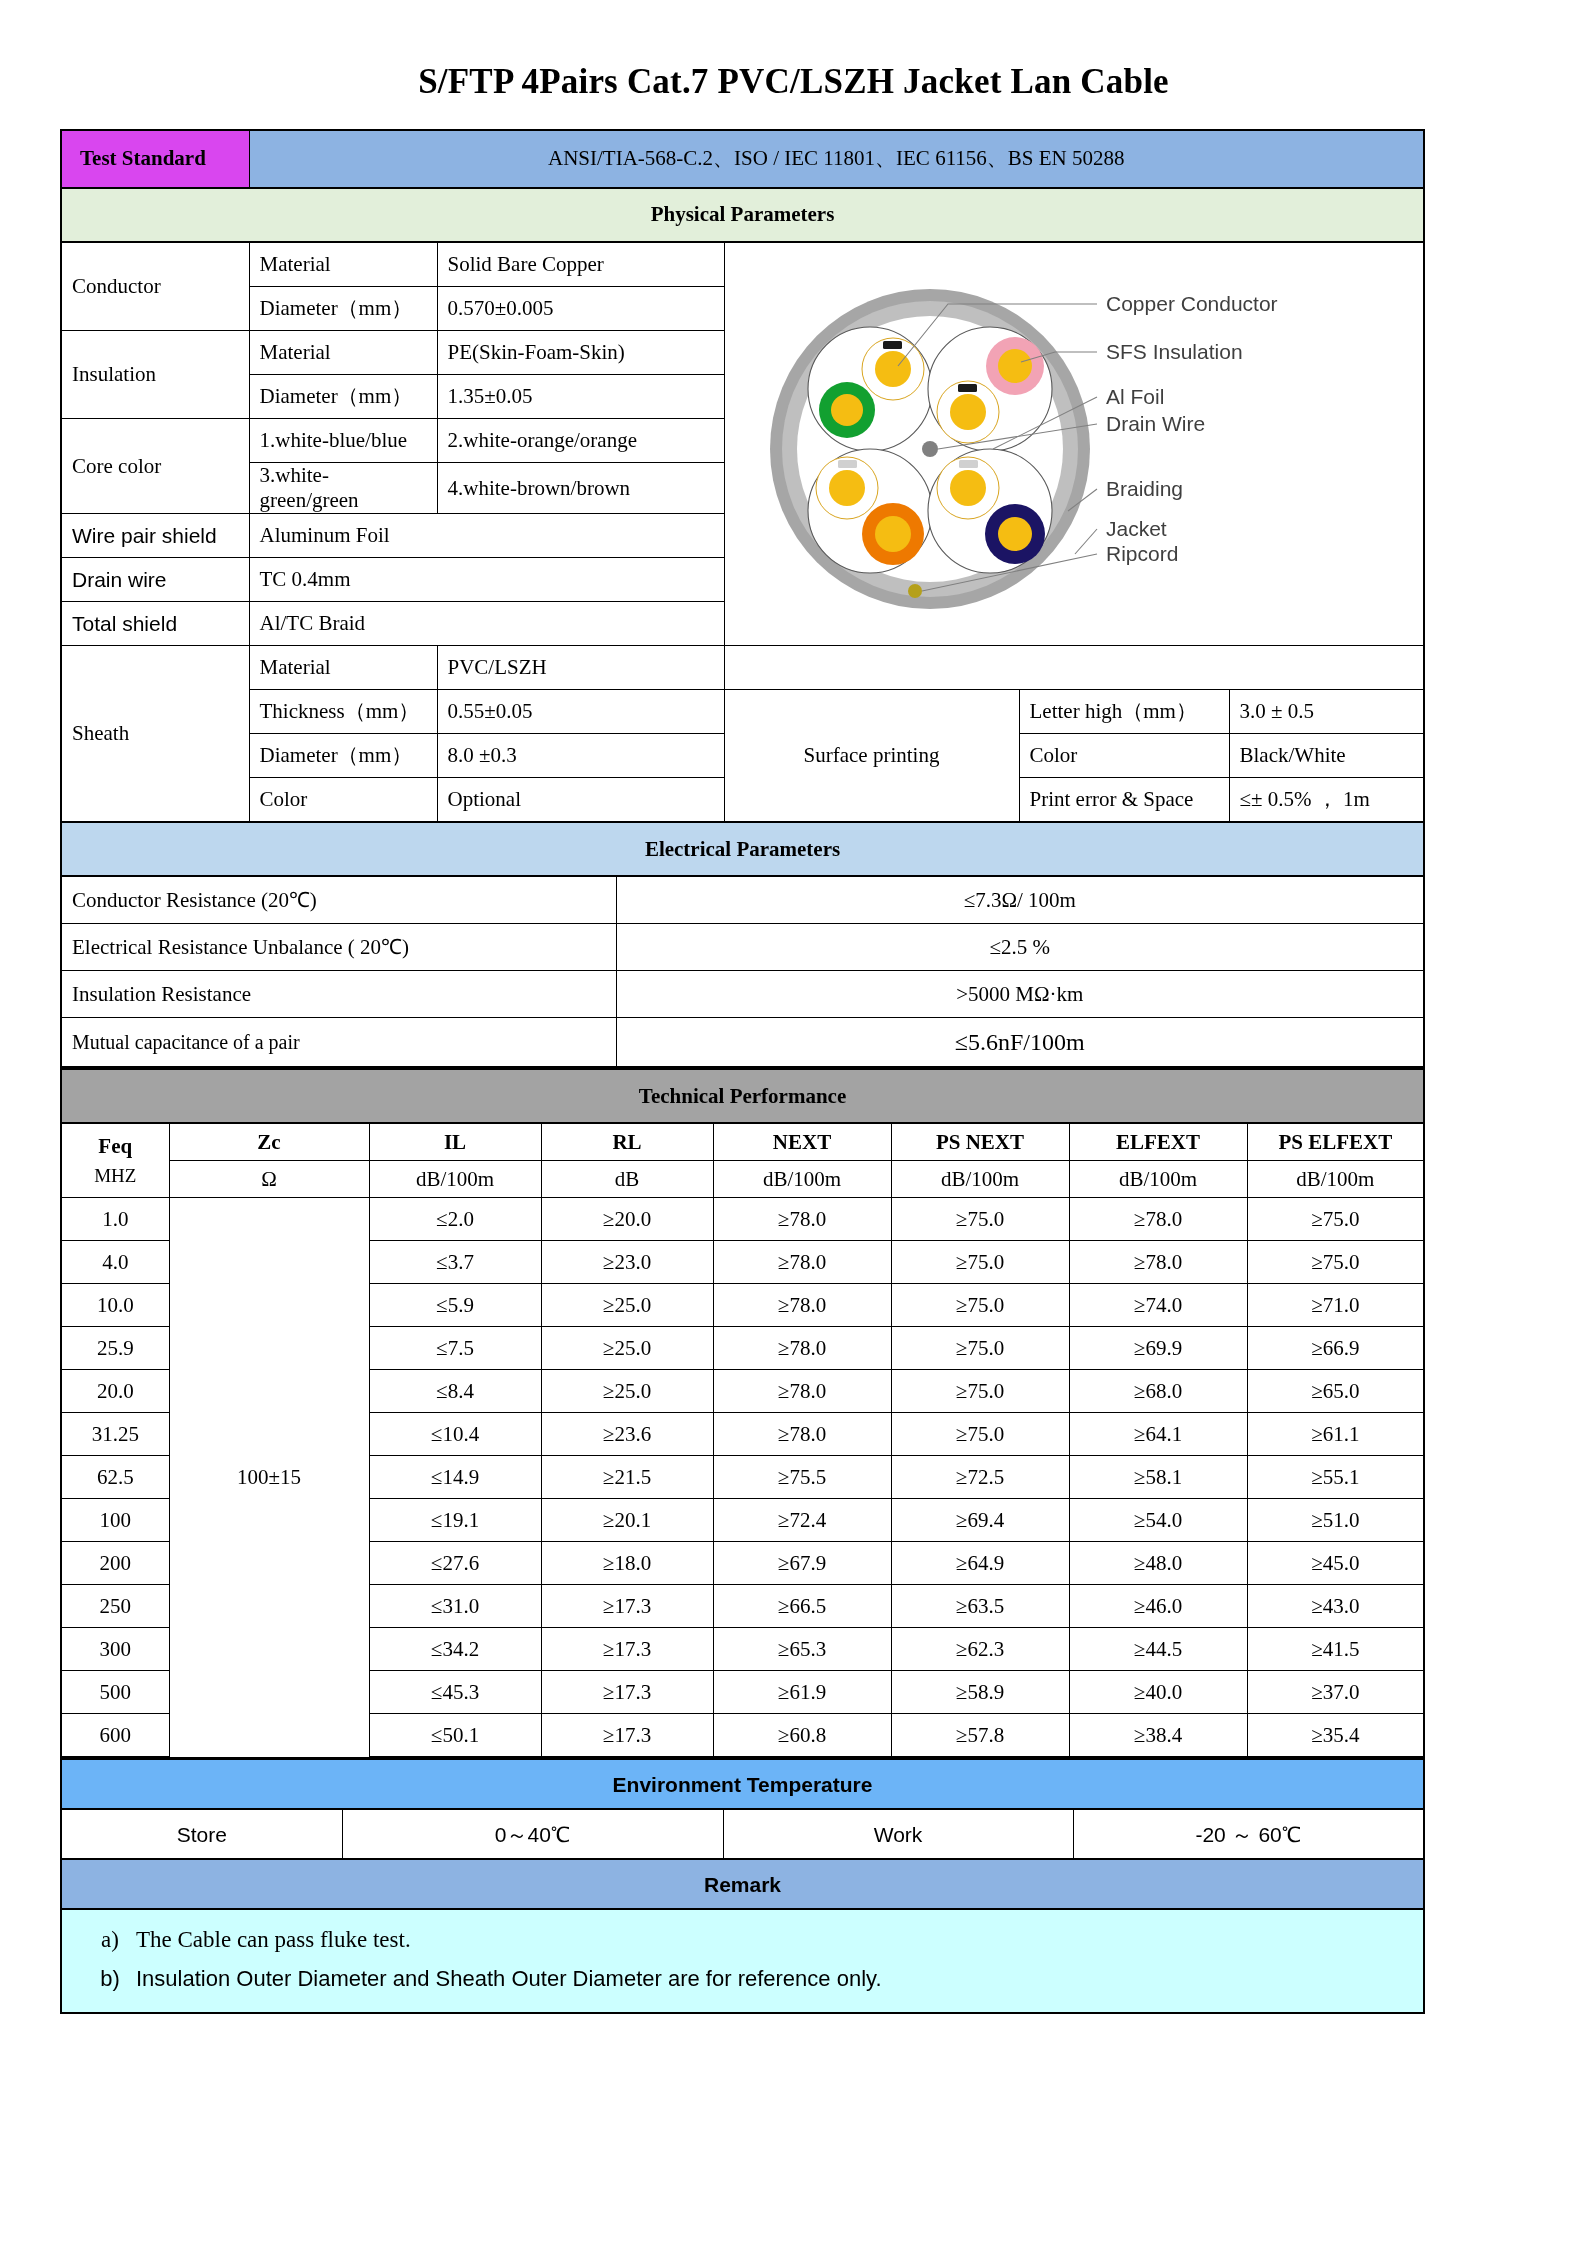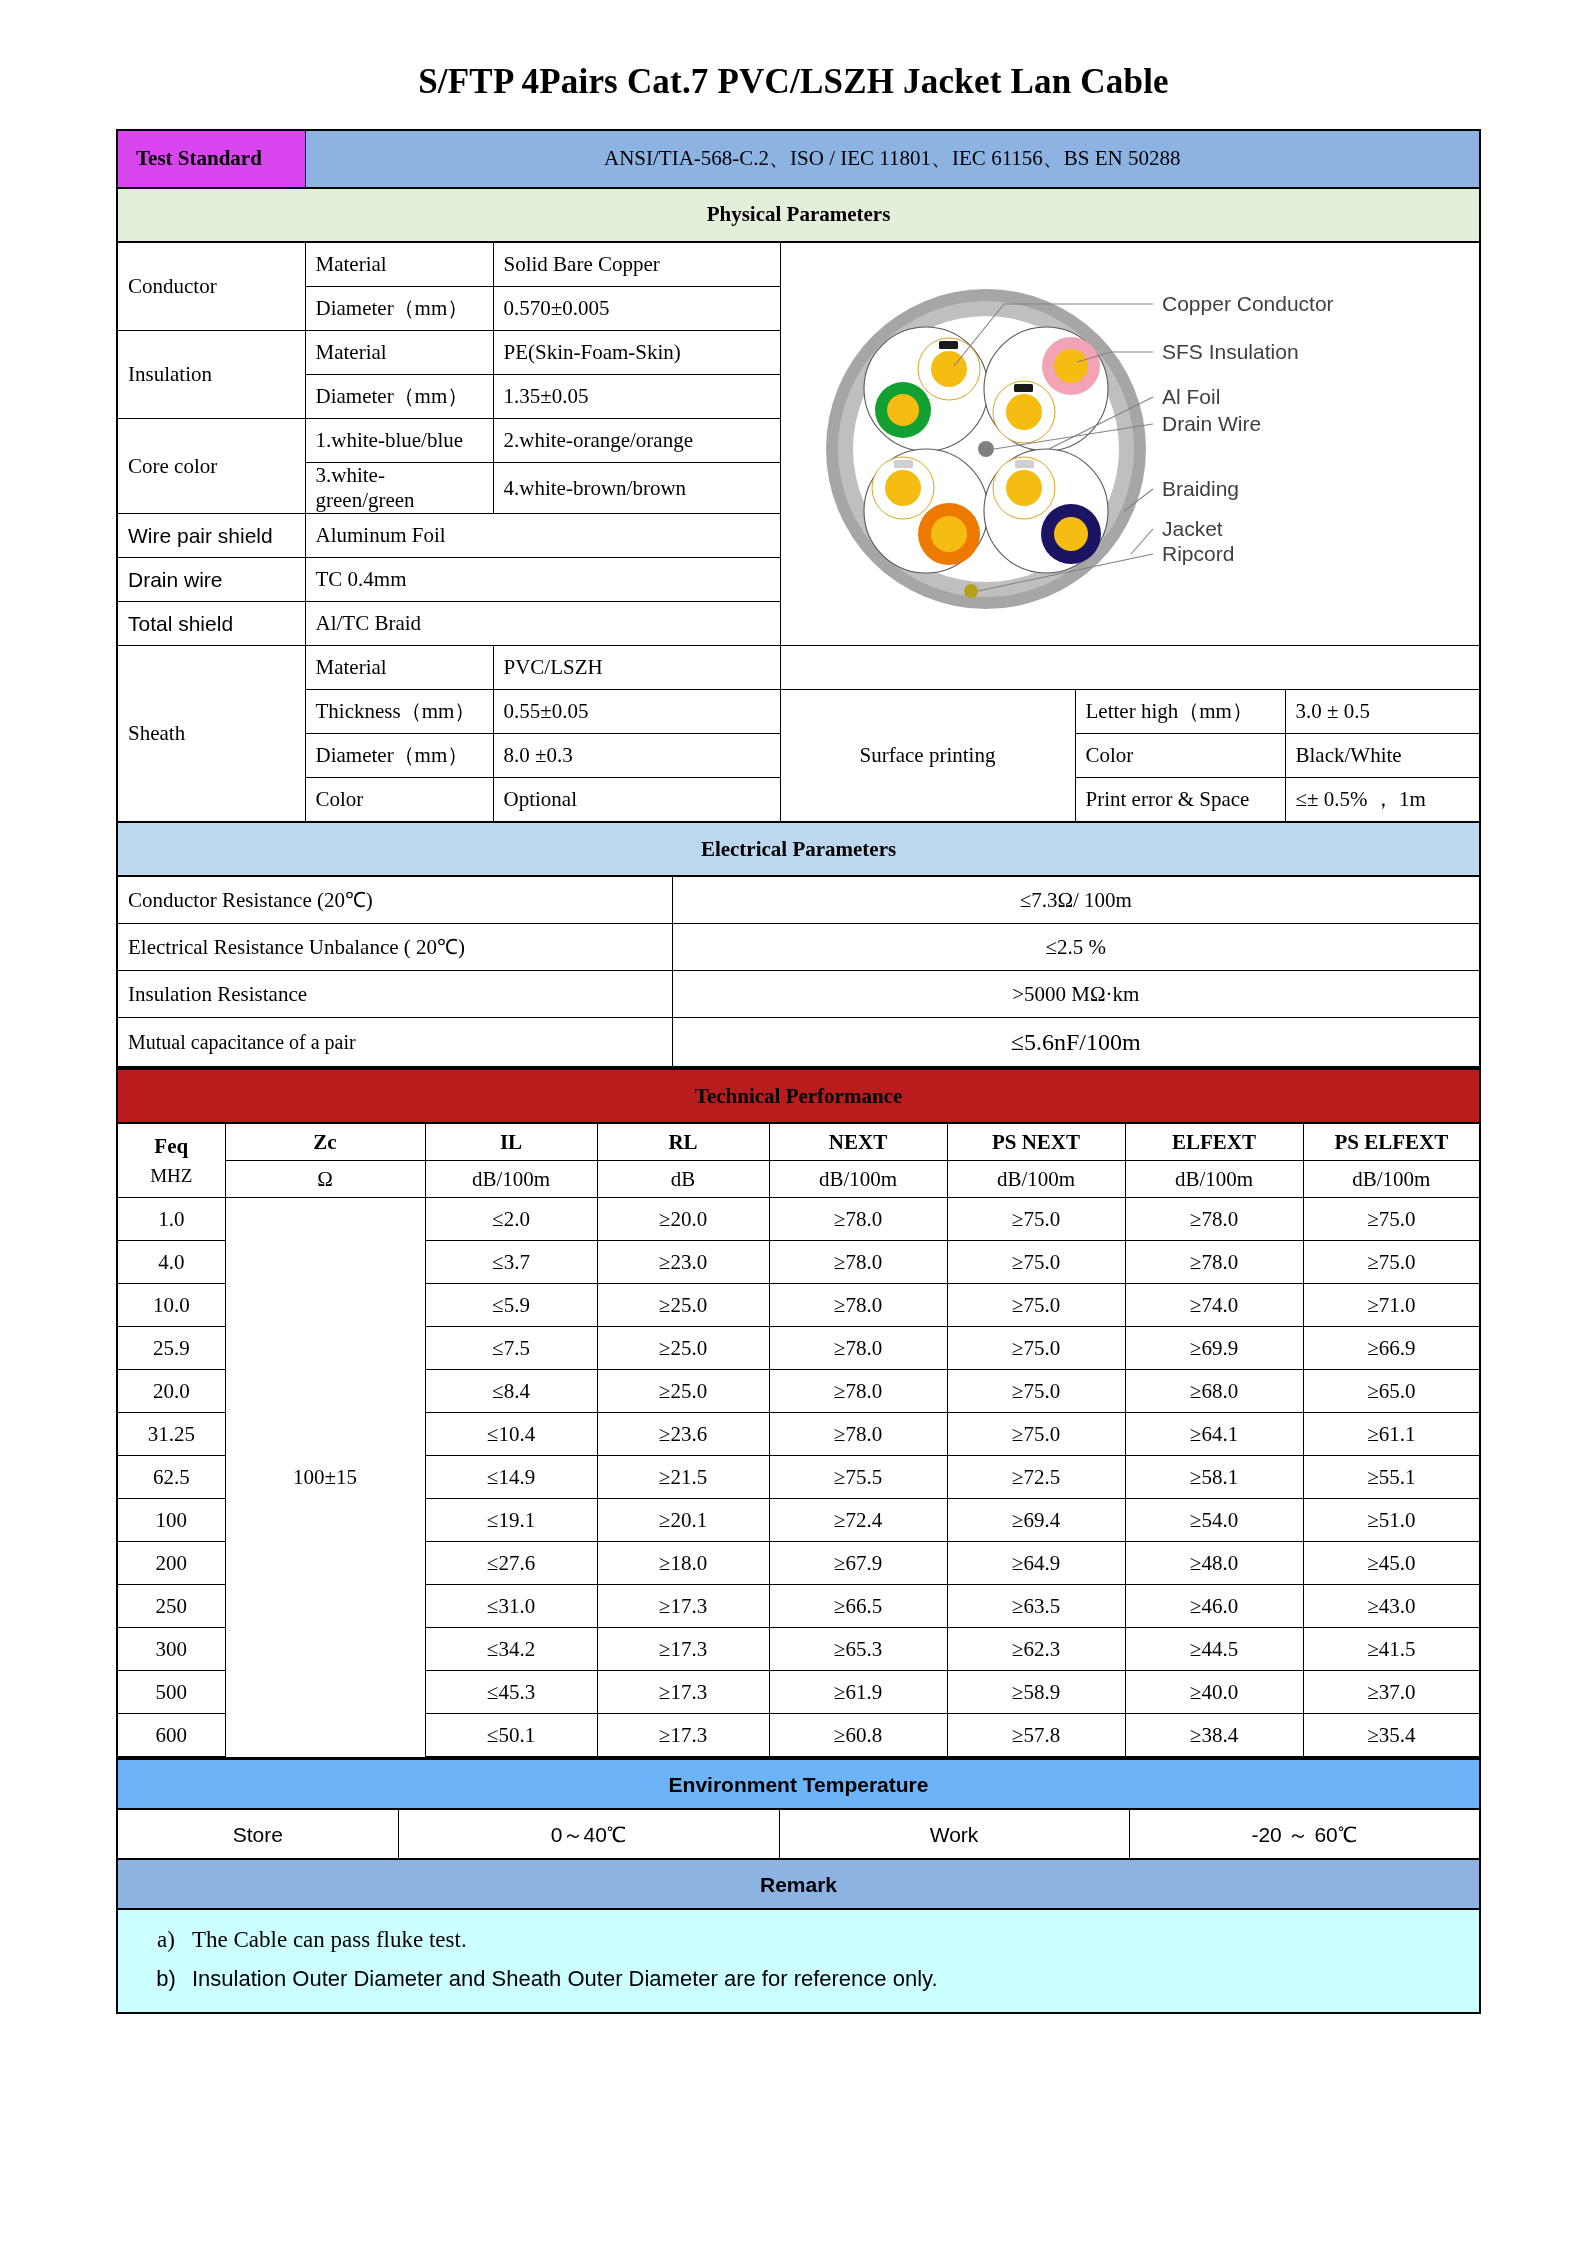--- a/index.html
+++ b/index.html
@@ -12,21 +12,21 @@
     height: 2245px;
     font-family: "Liberation Serif", serif;
     color: #000000;
     overflow: hidden;
   }
   .page {
     position: relative;
     width: 1587px;
     height: 2245px;
     box-sizing: border-box;
-    padding: 0 116px;
+    padding: 0 60px;
   }
 
   
   .doc-title {
     text-align: center;
     font-family: "Liberation Serif", serif;
     font-weight: bold;
     font-size: 35px;
     letter-spacing: 0.2px;
     padding-top: 62px;
@@ -55,21 +55,21 @@
     font-size: 28px;
     height: 52px;
     border-top: 2.5px solid #000 !important;
     border-bottom: 2.5px solid #000 !important;
     border-left: 2.5px solid #000 !important;
     border-right: 2.5px solid #000 !important;
   }
   .band-blue   { background: #8db3e2; }
   .band-green  { background: #e2efda; }
   .band-lblue  { background: #bdd7ee; }
-  .band-orange { background: #b91c1c; }
+  .band-orange { background: #a3a3a3; }
   .band-bright { background: #6cb4f7; }
 
   .std-label {
     background: #d946ef;
     font-weight: bold;
     font-size: 26px;
     height: 56px;
     text-align: left;
     padding-left: 18px !important;
     border-top: 2.5px solid #000 !important;

